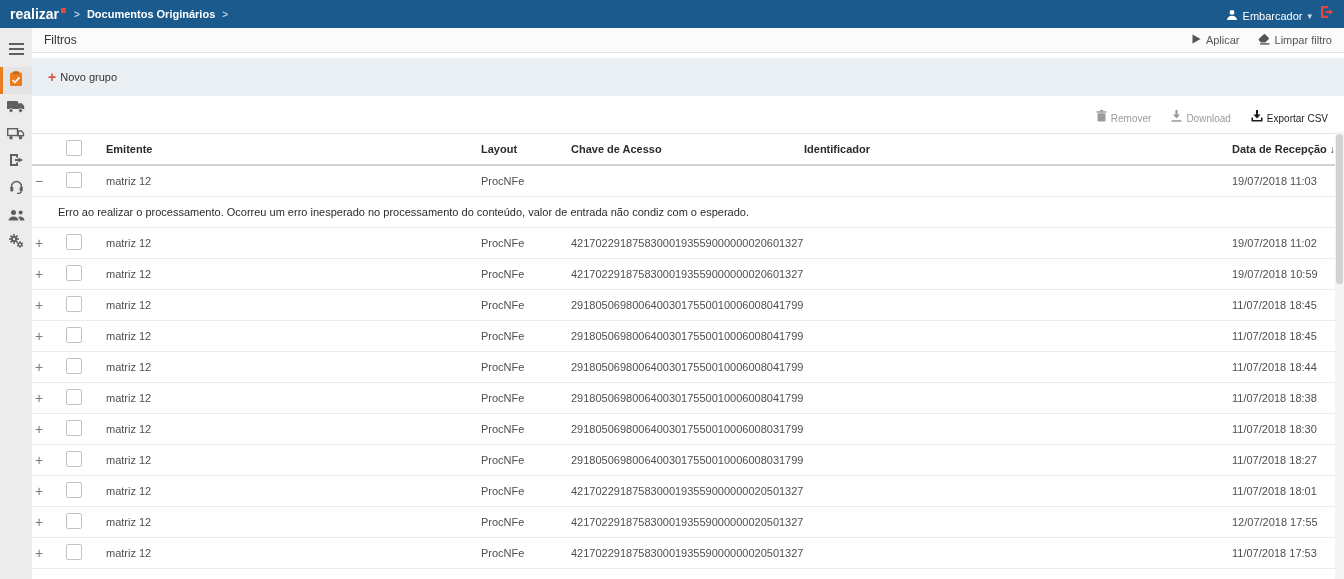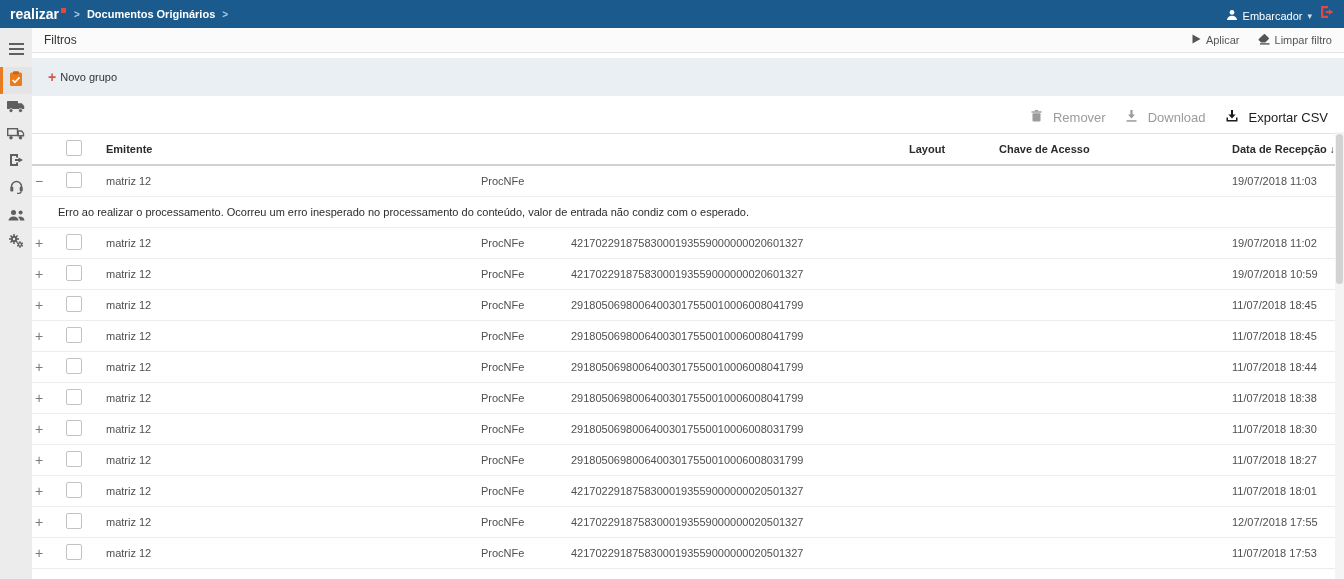--- a/index.html
+++ b/index.html
@@ -28,21 +28,21 @@
   .main{position:absolute;left:32px;top:28px;width:1312px;height:551px;background:#fff}
   .filters-bar{height:24px;background:#fbfbfb;border-bottom:1px solid #e4e4e4;display:flex;align-items:center;padding:0 12px}
   .filters-title{font-size:12px;color:#333}
   .filters-actions{margin-left:auto;display:flex;align-items:center;gap:18px}
   .fa-btn{font-size:11px;color:#555;display:flex;align-items:flex-start;gap:5px;cursor:pointer}
   .group-panel{margin-top:5px;height:38px;background:#e9eff3;display:flex;align-items:center;padding:0 10px}
   .new-group{background:none;border:none;font-family:inherit;font-size:11px;color:#333;
              display:flex;align-items:center;gap:4px;cursor:pointer;padding:4px 6px}
   .plus-glyph{color:#d9534f;font-weight:bold;font-size:14px;line-height:10px}
   .toolbar{margin-top:5px;height:32px;display:flex;align-items:center;justify-content:flex-end;gap:20px;padding-right:16px}
-  .tb-btn{font-size:13px;display:flex;align-items:flex-end;gap:11px;cursor:pointer}
+  .tb-btn{font-size:10px;display:flex;align-items:flex-end;gap:4px;cursor:pointer}
   .tb-btn.disabled{color:#9b9b9b}
   .tb-btn.primary{color:#1c1c1c}
   
   .table{width:1312px}
   .thead,.trow{display:flex;align-items:center;height:30px;}
   .thead{border-top:1px solid #e2e2e2;border-bottom:2px solid #d2d2d2;font-size:11px;font-weight:bold;color:#2b2b2b}
   .trow{border-bottom:1px solid #ececec;font-size:11px;color:#4f4f4f;background:#fff}
   .erow{height:30px;display:flex;align-items:center;border-bottom:1px solid #ececec;
         font-size:11px;font-weight:normal;color:#2b2b2b;padding-left:26px}
   .c{padding-right:8px;overflow:hidden;white-space:nowrap}
@@ -247,20 +247,21 @@
 
   <div class="table">
     <div class="thead">
       <div class="c c-exp"></div>
       <div class="c c-chk">
         <span class="checkbox"></span>
       </div>
       <div class="c c-emit">Emitente</div>
       <div class="c c-layout">Layout</div>
       <div class="c c-chave">Chave de Acesso</div>
+      <div class="c c-ident">Identificador</div>
       <div class="c c-data">
         <span>Data de Recepção</span><span class="sort-arrow">↓</span>
       </div>
     </div>
     <div class="tbody">
   <div class="trow">
     <div class="c c-exp"><span class="expander">−</span></div>
     <div class="c c-chk"><span class="checkbox"></span></div>
     <div class="c c-emit cell-emit">matriz 12</div>
     <div class="c c-layout cell-layout">ProcNFe</div>

